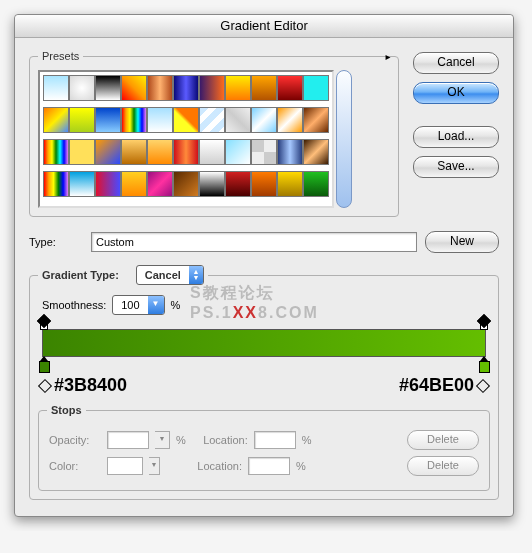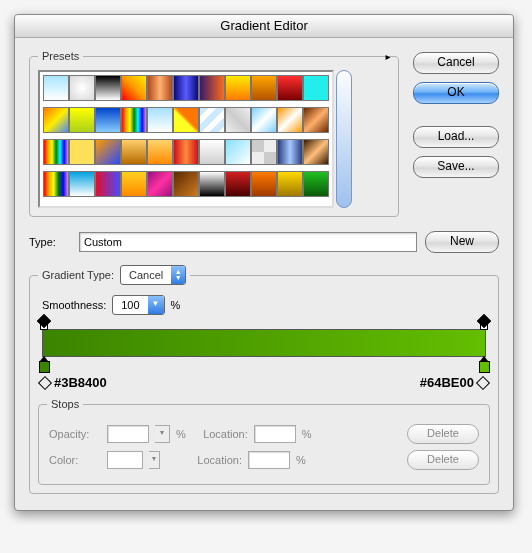--- a/index.html
+++ b/index.html
@@ -123,26 +123,27 @@
   }
   .name-row label { width: 42px; }
   .text-input {
     flex: 1;
     height: 18px;
     border: 1px solid #888;
     box-shadow: inset 1px 1px 2px rgba(0,0,0,.2);
     padding: 0 4px;
     font-size: 11px;
     background:#fff;
+    margin-left:12px;
   }
   .grad-fs {
     margin-top: 12px;
     padding-top: 6px;
   }
-  .grad-fs legend { display:flex; align-items:center; gap:6px; }
+  .grad-fs legend { display:flex; align-items:center; gap:17px;font-weight:bold; }
   .combo {
     display:inline-flex;
     align-items:stretch;
     height:18px;
     border:1px solid #666;
     border-radius:3px;
     overflow:hidden;
     background:#fff;
     box-shadow: inset 0 1px 0 #fff;
   }
@@ -222,21 +223,21 @@
     width:0;height:0;border-left:4px solid transparent;border-right:4px solid transparent;border-bottom:5px solid #000;
   }
   .cstop .well {
     width:9px;height:10px;border:1px solid #000;background:#3B8400;
   }
   .color-labels {
     display:flex;
     justify-content:space-between;
     margin: 18px 2px 8px 2px;
     font-weight:bold;
-    font-size:13px;
+    font-size:18px;
   }
   .color-labels span { display:flex; align-items:center; gap:4px; }
   .dia-icon {
     width:8px;height:8px;border:1px solid #000;transform:rotate(45deg);display:inline-block;
   }
   .stops-fs { margin-top:6px; }
   .stop-row {
     display:flex;
     align-items:center;
     gap:6px;
@@ -343,20 +344,24 @@
 
     <fieldset class="grad-fs rel">
       <legend>
         <span>Gradient Type:</span>
         <span class="combo">
           <span class="val">Cancel</span>
           <span class="arrow2">▲<br>▼</span>
         </span>
       </legend>
 
+      <div class="watermark">
+        <span>S教程论坛</span><br>
+        PS.1<span class="xx">XX</span>8.COM
+      </div>
 
       <div class="smooth-row">
         <span>Smoothness:</span>
         <span class="combo">
           <span class="val">100</span>
           <span class="arrow">▼</span>
         </span>
         <span class="percent">%</span>
       </div>
 

